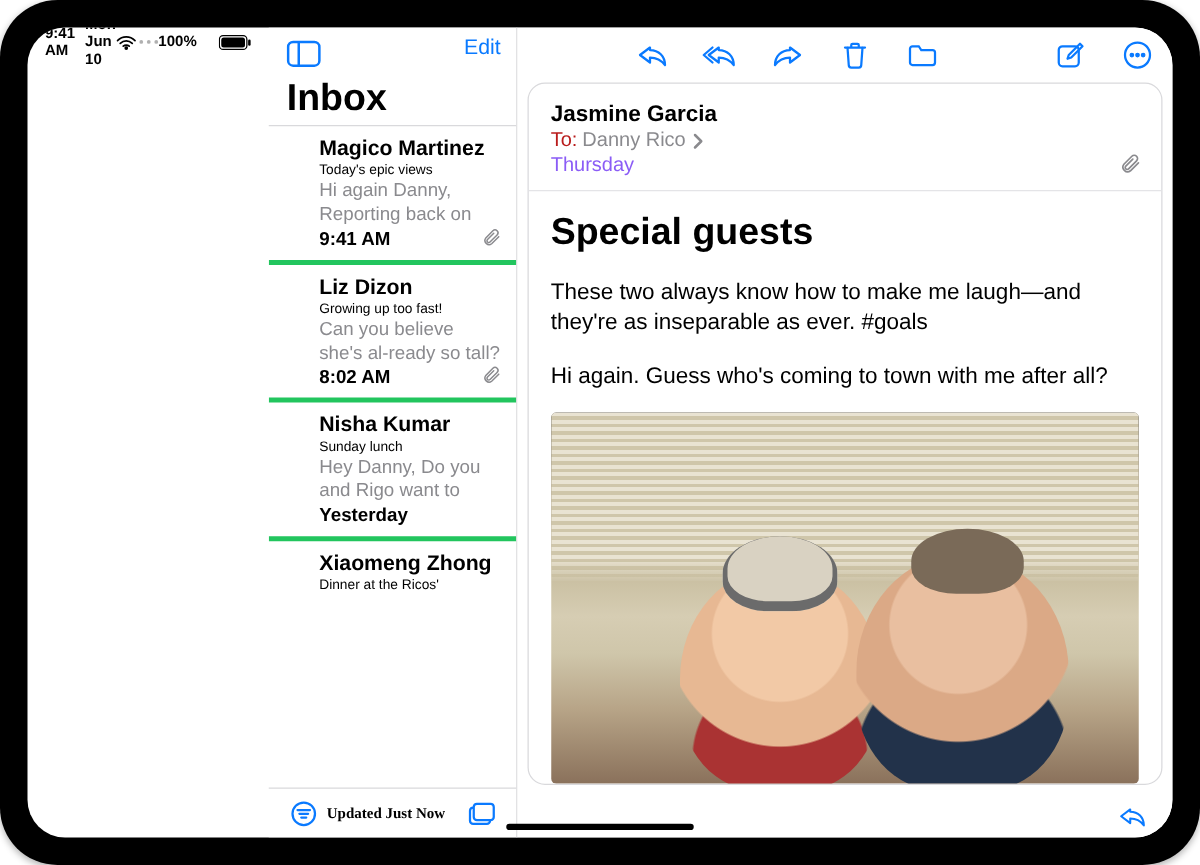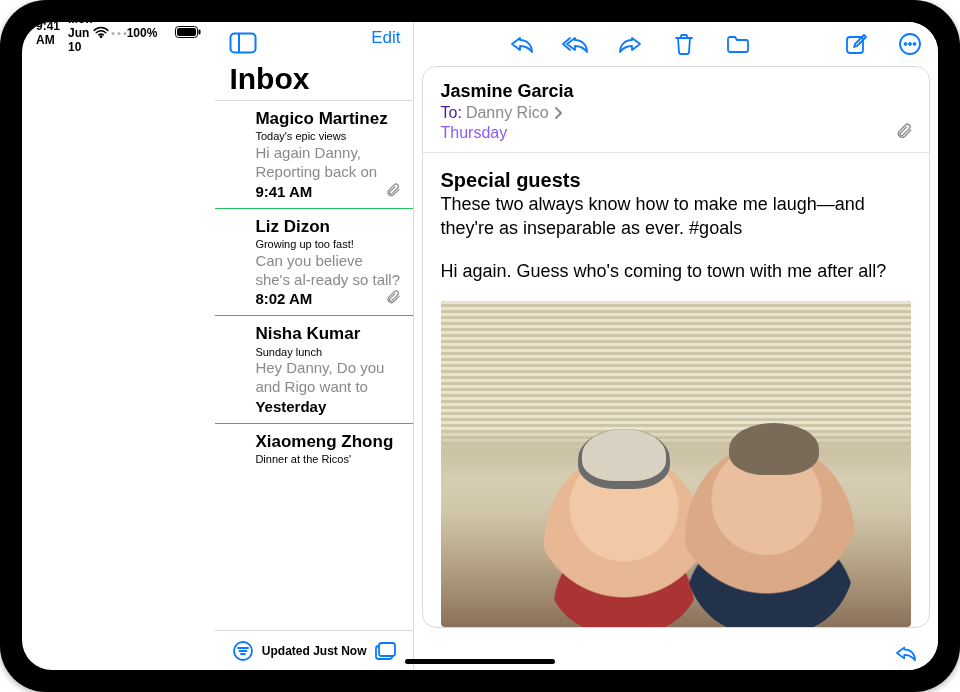--- a/index.html
+++ b/index.html
@@ -24,21 +24,21 @@
       height: 22px;
       display: flex;
       align-items: center;
       font-size: 12px;
       font-weight: 600;
       padding: 0 14px;
       color: #000;
       position: relative;
     }
     .status-left { display:flex; gap:8px; align-items:center; }
-    .status-right { margin-left:auto; display:flex; gap:18px; align-items:flex-start; }
+    .status-right { margin-left:auto; display:flex; gap:18px; align-items:flex-end; }
     .handle-dots {
       position:absolute; left:50%; transform:translateX(-50%);
       display:flex; gap:3px;
     }
     .handle-dots span { width:3px; height:3px; background:#b0b0b0; border-radius:50%; display:block; }
 
     .split {
       flex:1 1 auto; display:flex; min-height:0;
     }
     .sidebar {
@@ -55,37 +55,37 @@
     .blue { color:#0a7aff; }
     .icon-btn { width:36px; height:30px; display:flex; align-items:center; justify-content:center; border-radius:6px; }
     .edit-btn { font-size:17px; font-weight:500; }
     .inbox-title {
       font-size: 30px; font-weight: 800;
       padding: 0 0 4px 14px;
     }
     .list { flex:1 1 auto; overflow:hidden; border-top:1px solid #d9d9dc; }
     .msg-item {
       padding: 8px 12px 8px 40px;
-      border-bottom: 1px solid #22c55e;
+      border-bottom: 4px solid #22c55e;
       position:relative;
     }
     .msg-sender { font-size:17px; font-weight:700; line-height:1.2; }
     .msg-subject { font-size:11px; font-weight:400; line-height:1.25; margin-top:1px; }
     .msg-preview { font-size:15px; color:#8a8a8e; line-height:1.25; max-height:2.5em; overflow:hidden; }
     .msg-time { font-size:15px; font-weight:700; margin-top:1px; }
     .msg-attach {
       position:absolute; right:12px; bottom:10px; color:#8a8a8e;
     }
 
     .sidebar-footer {
       height: 40px; border-top:1px solid #d9d9dc;
       display:flex; align-items:center; padding: 0 10px;
       font-size:12px; font-weight:700;
     }
-    .sidebar-footer .status-text { flex:1; text-align:right; }
+    .sidebar-footer .status-text { flex:1; text-align:left;font-family:Liberation Serif, serif; }
 
     .content {
       flex:1 1 auto; display:flex; flex-direction:column; min-width:0;
       background:#fff;
     }
     .toolbar {
       height:44px; display:flex; align-items:center; padding:0 10px; gap:2px;
     }
     .toolbar-center { flex:1; display:flex; justify-content:center; gap:18px; }
     .toolbar-right { display:flex; gap:18px; }
@@ -99,32 +99,32 @@
       overflow:hidden;
       background:#fff;
     }
     .mail-header {
       padding: 14px 16px 10px 18px;
       border-bottom:1px solid #e4e4e7;
       position:relative;
     }
     .mail-from { font-size:18px; font-weight:800; }
     .mail-to-line { font-size:16px; color:#8a8a8e; margin-top:2px; display:flex; align-items:center; gap:4px;}
-    .mail-to-label { color:#4c1d95; }
+    .mail-to-label { color:#b91c1c; }
     .mail-to-name { color:#8a8a8e; }
     .mail-date { font-size:16px; color:#8b5cf6; margin-top:2px; }
     .mail-attach-ind { position:absolute; right:16px; bottom:12px; color:#8a8a8e; }
 
     .mail-body {
       padding: 16px 18px 0 18px;
       flex:1 1 auto;
       overflow:hidden;
       display:flex; flex-direction:column;
     }
-    .mail-subject { font-size:20px; font-weight:800; }
+    .mail-subject { font-size:30px; font-weight:800; margin-bottom:18px; }
     .mail-p { font-size:18px; line-height:1.35; margin-bottom:18px; }
 
     .photo {
       flex:1 1 auto;
       border-radius:4px;
       overflow:hidden;
       position:relative;
       background: linear-gradient(180deg,#6f6a5c 0%, #a79a7d 20%, #b7ab8e 32%, #c9bfa1 44%, #d6cdb3 55%, #cfc6aa 65%, #b7a487 80%, #8a715b 100%);
     }
     .photo::before{

